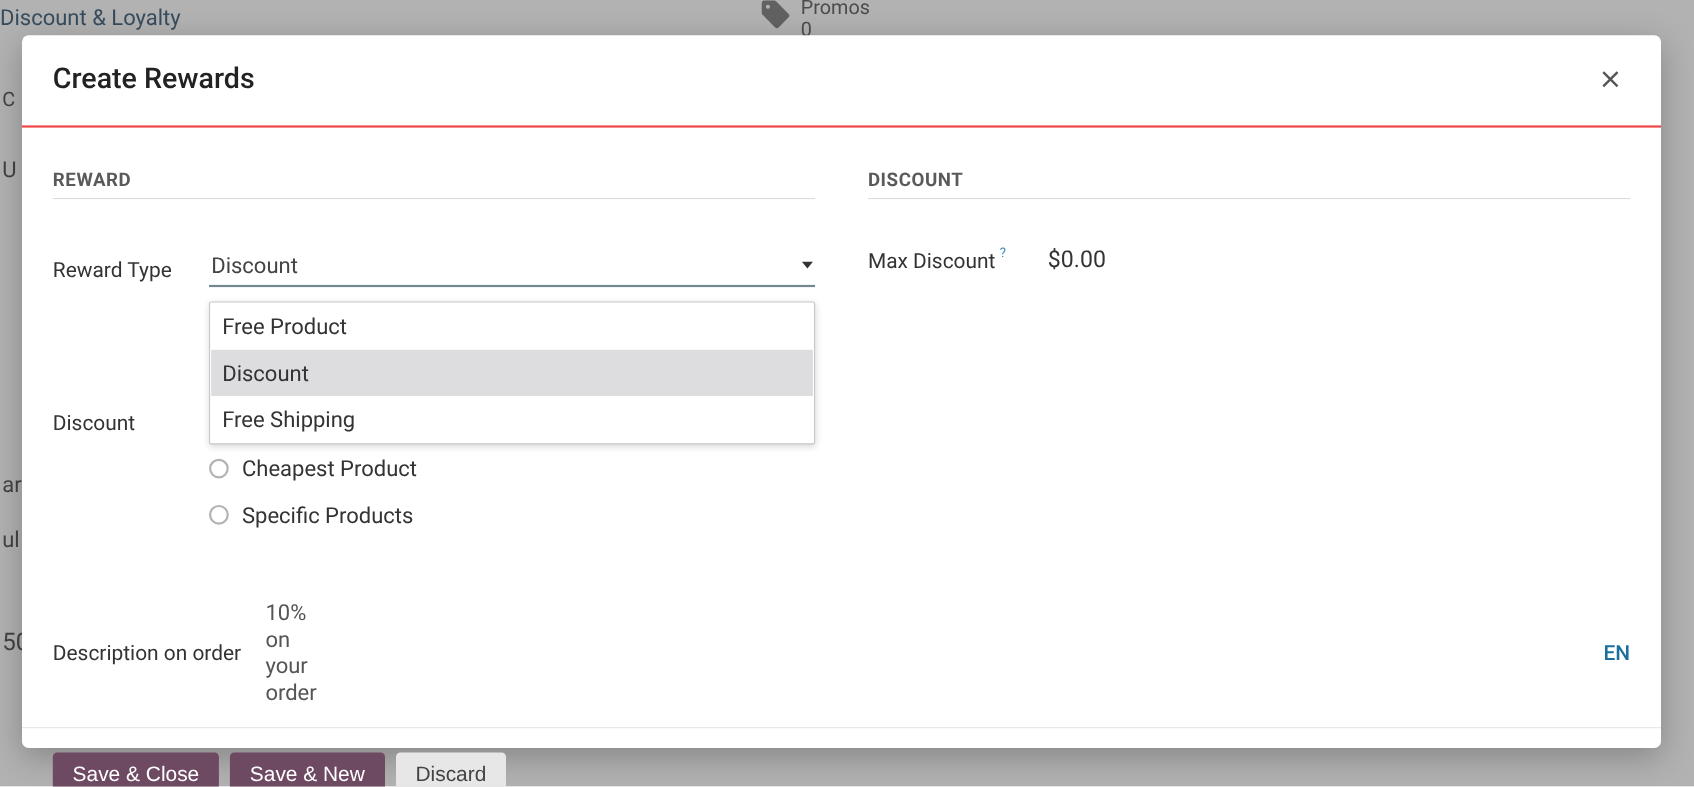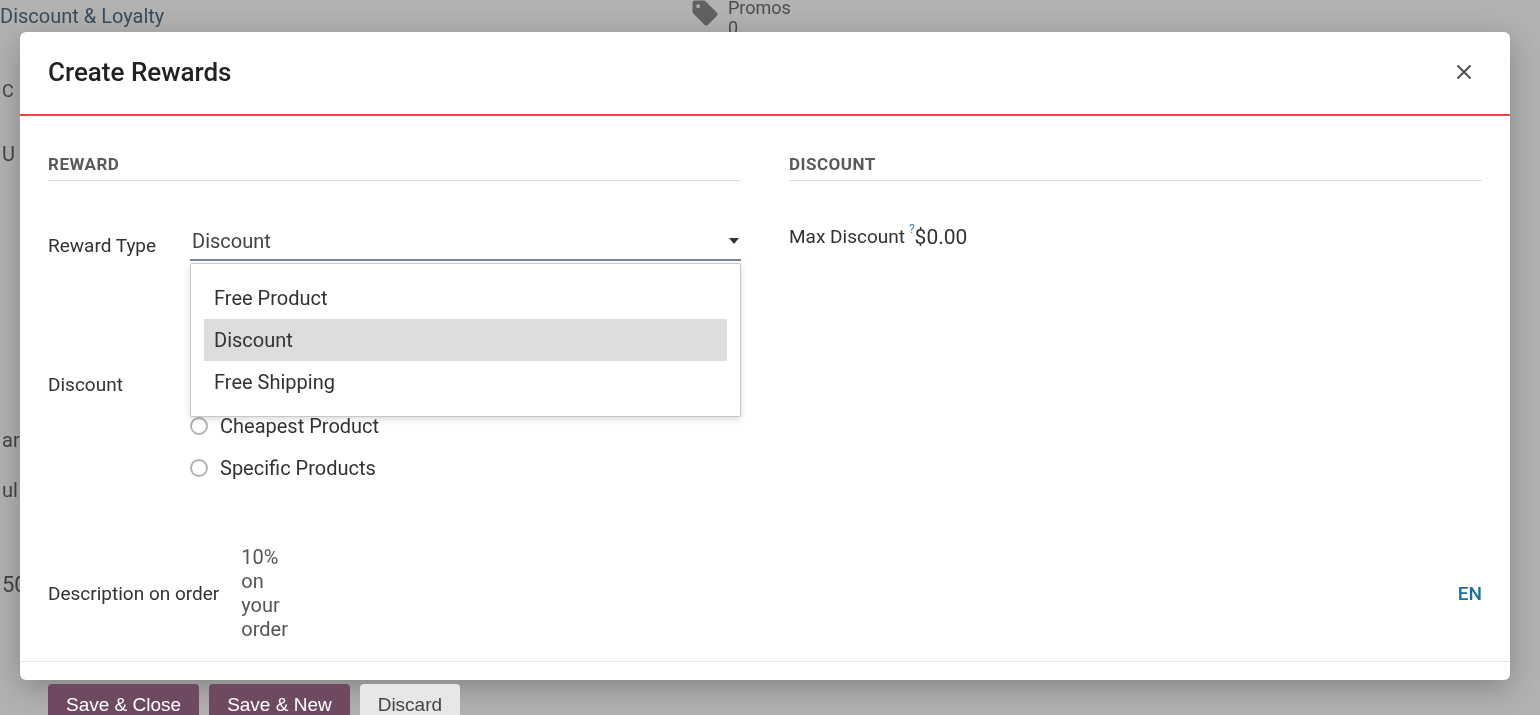--- a/index.html
+++ b/index.html
@@ -33,32 +33,32 @@
 
   .section-title { font-size: 17px; font-weight: 700; letter-spacing: 0.5px; color: #5a5a5a; border-bottom: 1px solid #dcdcdc; padding-bottom: 6px; margin-bottom: 44px; }
 
   .field-row { display: flex; align-items: center; margin-bottom: 14px; }
   .field-label { width: 142px; font-size: 19px; color: #333; padding-top: 4px; }
   .field-control { flex: 1; font-size: 20px; color: #444; position: relative; }
 
   .select-display { display: flex; justify-content: space-between; align-items: center; border-bottom: 2px solid #74888f; padding: 4px 2px 6px 2px; cursor: pointer; }
   .select-display .caret { width: 0; height: 0; border-left: 5px solid transparent; border-right: 5px solid transparent; border-top: 6px solid #333; }
 
-  .dropdown { position: absolute; top: 100%; left: 0; right: 0; margin-top: 2px; background: #fff; border: 1px solid #c8c8c8; border-radius: 2px; box-shadow: 0 2px 6px rgba(0,0,0,0.15); z-index: 20; padding: 13px; }
+  .dropdown { position: absolute; top: 100%; left: 0; right: 0; margin-top: 13px; background: #fff; border: 1px solid #c8c8c8; border-radius: 2px; box-shadow: 0 2px 6px rgba(0,0,0,0.15); z-index: 20; padding: 1px; }
   .dropdown-item { padding: 9px 10px; font-size: 20px; color: #333; cursor: pointer; background:#fff; }
   .dropdown-item.selected { background: #dddde0; }
 
   .radio-group { padding-top: 130px; }
   .radio-row { display: flex; align-items: center; gap: 12px; padding: 9px 0 9px 0; font-size: 20px; color: #333; cursor: pointer; }
   .radio-circle { width: 18px; height: 18px; border: 2px solid #b3b3b3; border-radius: 50%; flex-shrink: 0; }
   .desc-label { font-size: 19px; color: #333; }
   .desc-value { font-size: 20px; color: #555; flex: 0; }
   .lang-btn { font-size: 19px; color: #1b6f9c; cursor: pointer; font-weight: 500; }
 
-  .discount-field-row { display: flex; align-items: flex-start; }
+  .discount-field-row { display: flex; align-items: center; gap: 38px; }
   .discount-label-wrap { display: flex; align-items: flex-start; gap: 4px; font-size: 19px; color: #333; }
   .discount-label-wrap sup { color: #3a8bbd; font-size: 12px; position: relative; top: -3px; cursor: help; }
   .discount-value { font-size: 21px; color: #333; }
 
   .modal-footer { border-top: 1px solid #e6e6e6; padding: 22px 28px; display: flex; gap: 10px; }
   .btn { font-size: 19px; padding: 10px 18px; border-radius: 4px; border: none; cursor: pointer; }
   .btn-primary { background: #6e4962; color: #fff; }
   .btn-secondary { background: #e7e7e7; color: #444; }
 
   .desc-full-row { display:flex; justify-content:space-between; align-items:center; margin-top:42px;}

